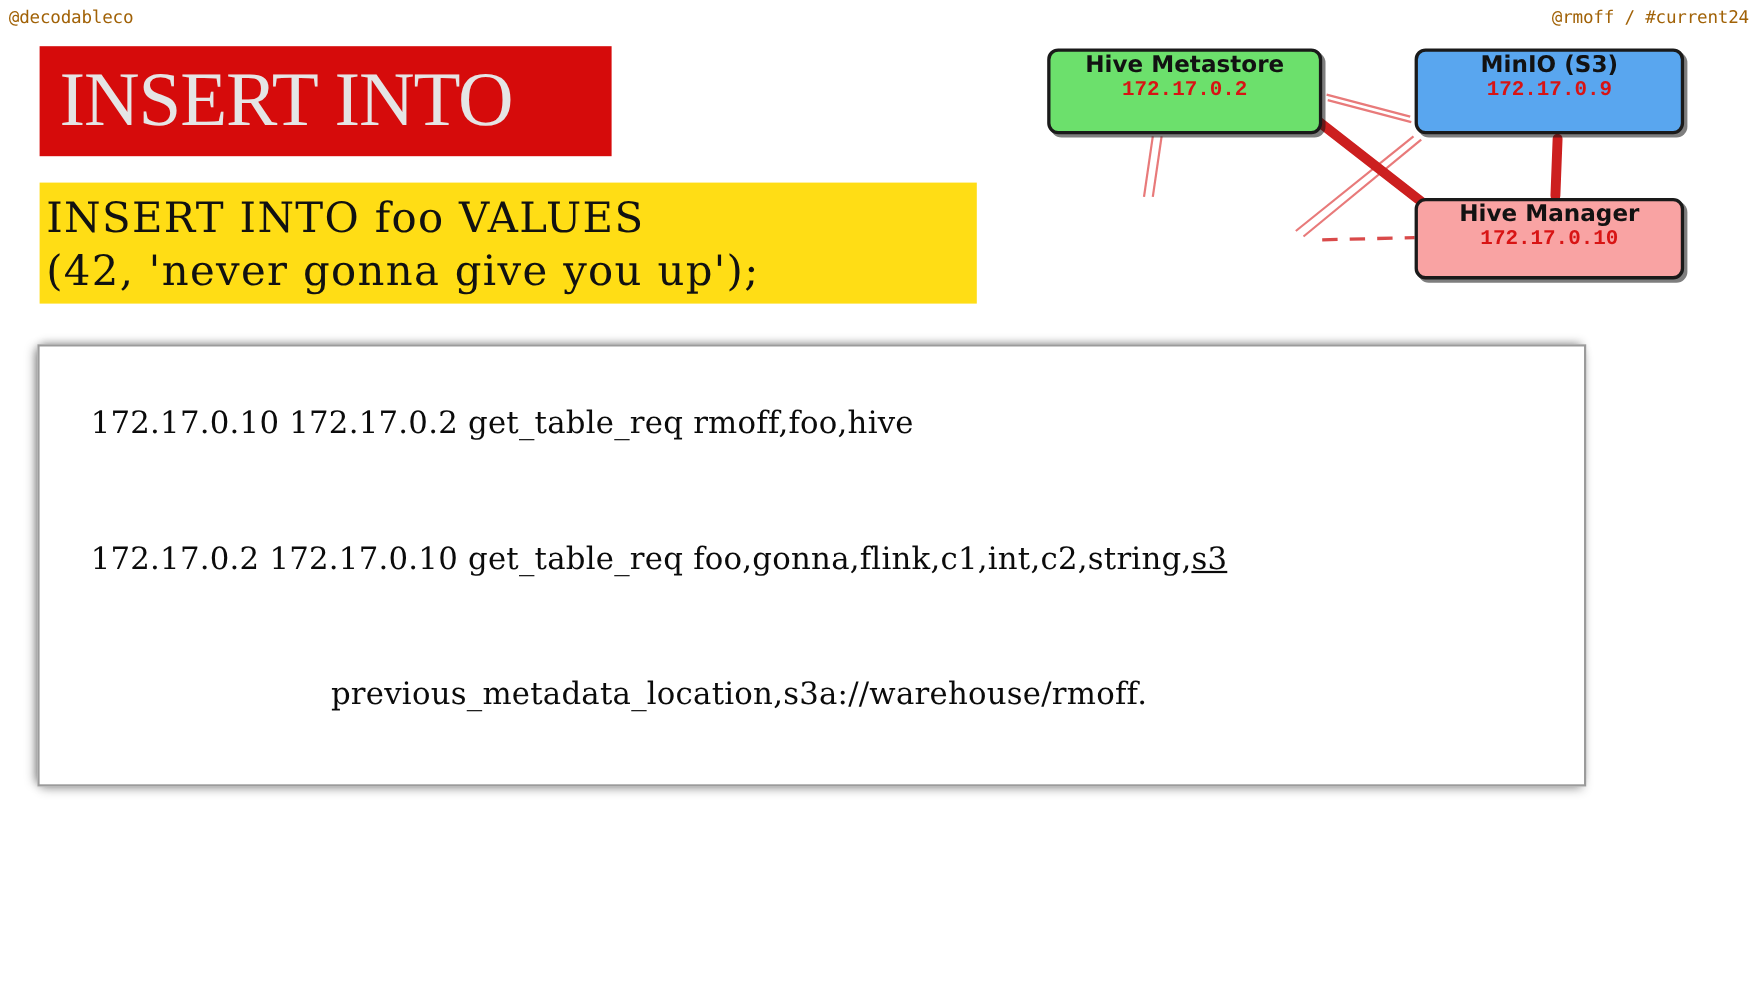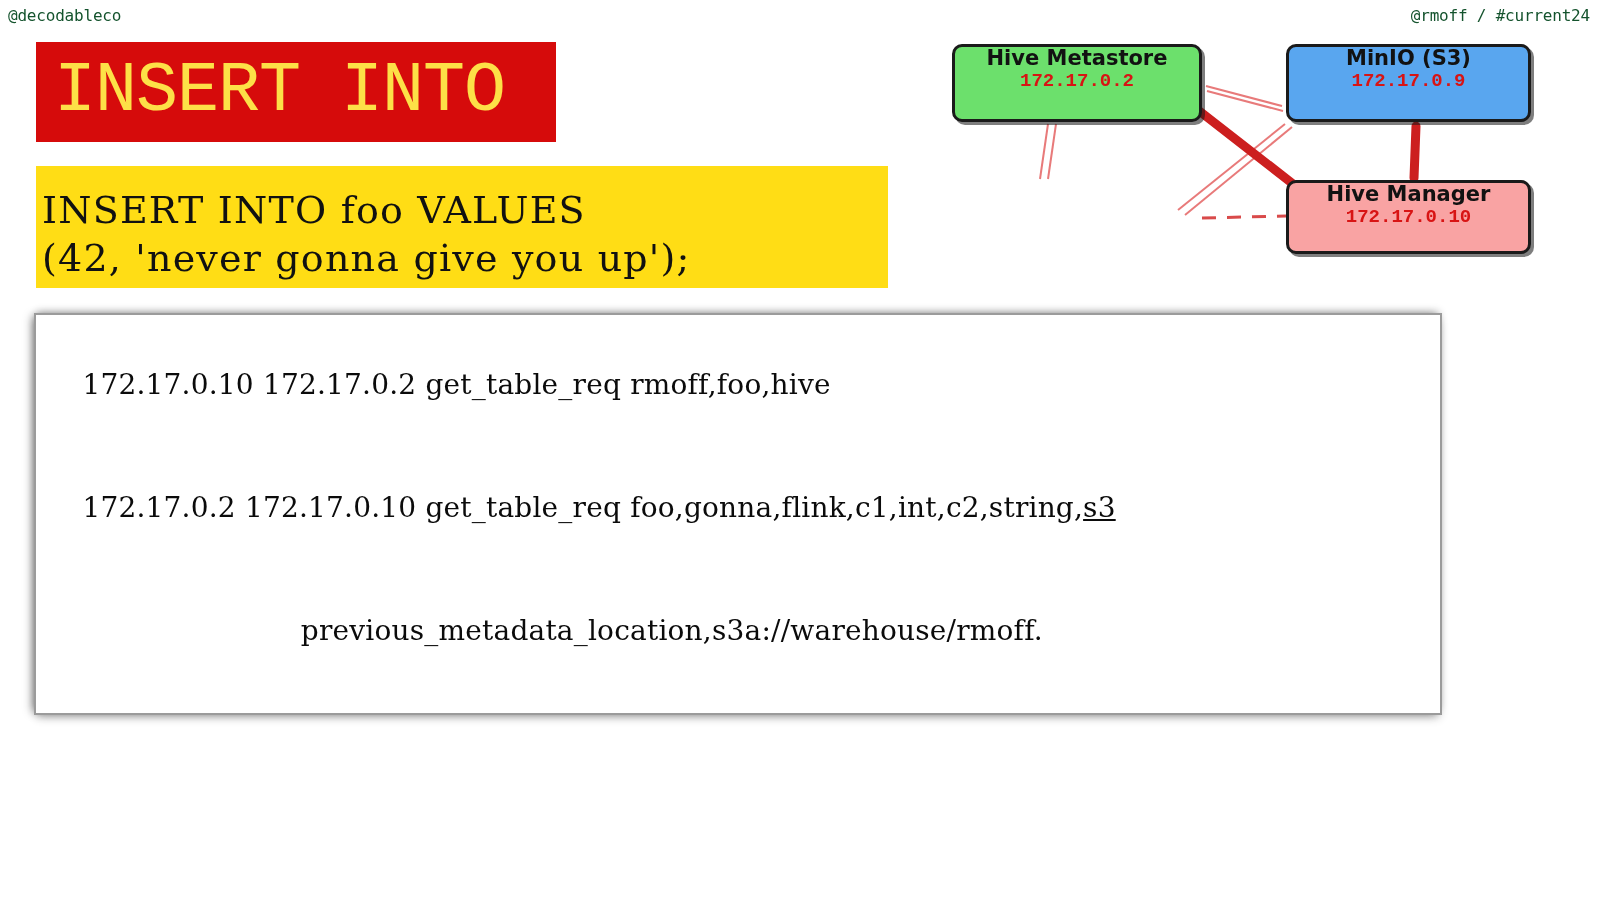--- a/index.html
+++ b/index.html
@@ -14,58 +14,58 @@
     font-family: "DejaVu Sans Mono", monospace;
     position: relative;
   }
 
   
   .handle {
     position: absolute;
     top: 6px;
     font-family: "DejaVu Sans Mono", monospace;
     font-size: 16px;
-    color: #14532d;
+    color: #a16207;
     letter-spacing: -0.2px;
     white-space: nowrap;
   }
   .handle-left  { left: 8px; }
   .handle-right { right: 10px; }
 
   
   .title-banner {
     position: absolute;
     left: 36px;
     top: 42px;
     width: 520px;
     height: 100px;
     background: #d60b0b;
     display: flex;
     align-items: center;
     box-sizing: border-box;
     padding-left: 18px;
   }
   .title-banner .title-text {
-    font-family: Liberation Mono, monospace;
+    font-family: Liberation Serif, serif;
     font-size: 70px;
     font-weight: 400;
-    color: #fde047;
+    color: #e5e5e5;
     line-height: 1;
     letter-spacing: -1px;
     white-space: nowrap;
   }
 
   
   .sql-block {
     position: absolute;
     left: 36px;
     top: 166px;
     width: 852px;
     background: #ffdd15;
-    padding: 20px 6px 6px 6px;
+    padding: 8px 6px 6px 6px;
     box-sizing: border-box;
   }
   .sql-line {
     font-family: "DejaVu Serif", serif;
     font-size: 38px;
     line-height: 48px;
     color: #111111;
     white-space: pre;
     letter-spacing: 1.2px;
   }

